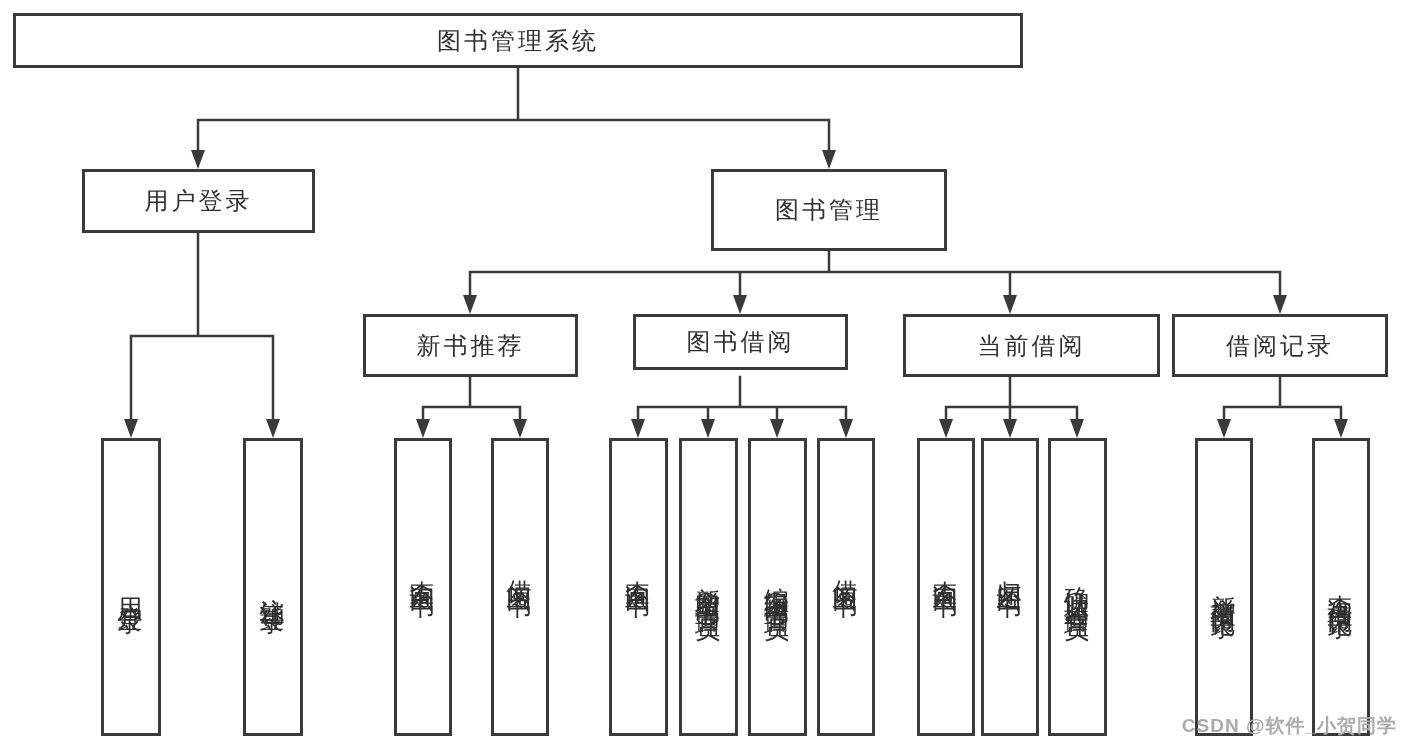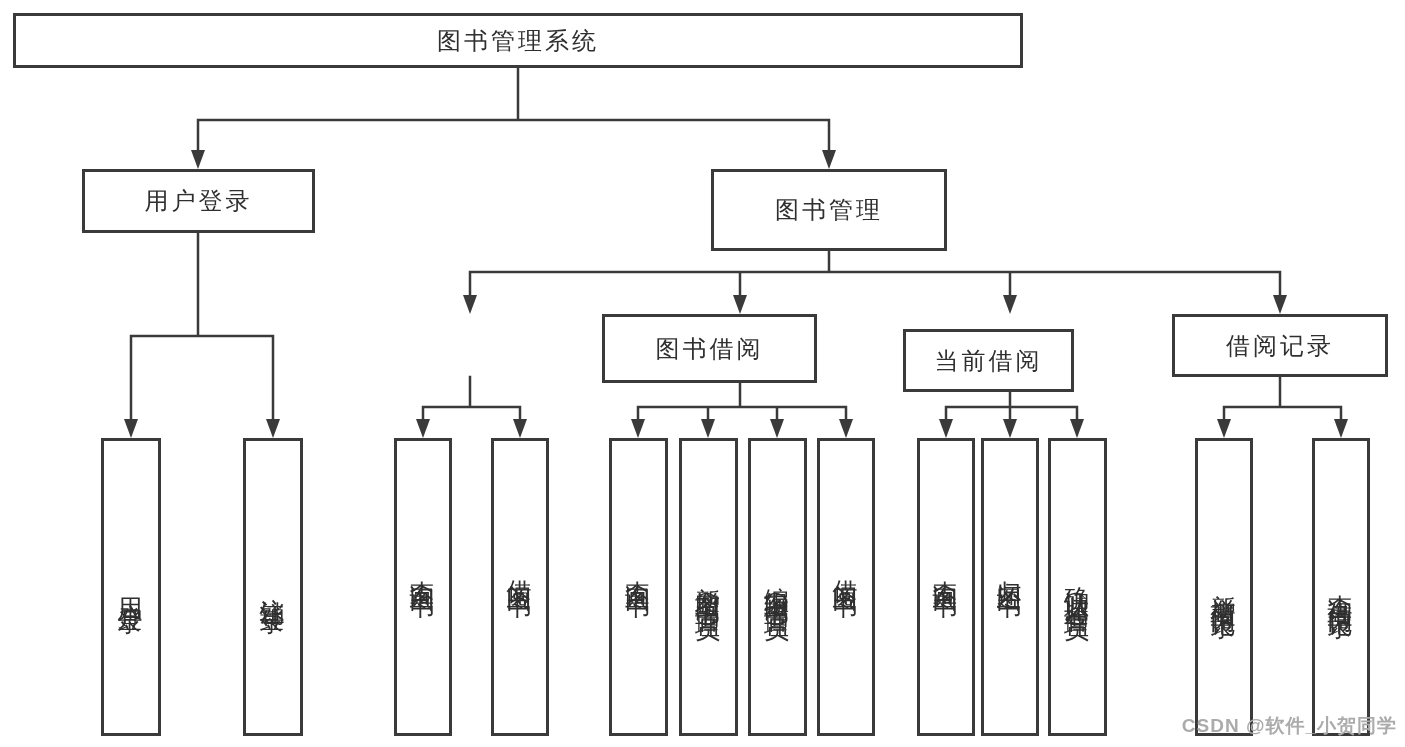--- a/index.html
+++ b/index.html
@@ -102,24 +102,27 @@
     <span class="label">图书管理系统</span>
   </div>
 
   <div class="node" style="left:82px; top:169px; width:233px; height:64px;">
     <span class="label">用户登录</span>
   </div>
   <div class="node" style="left:711px; top:169px; width:236px; height:82px;">
     <span class="label">图书管理</span>
   </div>
 
-  <div class="node" style="left:602px; top:314px; width:215px; height:69px;font-family:Liberation Serif, serif;">
+  <div class="node" style="left:363px; top:314px; width:215px; height:63px;">
+    <span class="label">新书推荐</span>
+  </div>
+  <div class="node" style="left:633px; top:314px; width:215px; height:56px;font-family:Liberation Serif, serif;">
     <span class="label">图书借阅</span>
   </div>
-  <div class="node" style="left:903px; top:314px; width:171px; height:63px;margin-top:15px;">
+  <div class="node" style="left:903px; top:314px; width:257px; height:63px;">
     <span class="label">当前借阅</span>
   </div>
   <div class="node" style="left:1172px; top:314px; width:216px; height:63px;">
     <span class="label">借阅记录</span>
   </div>
 
   <div class="node leaf" style="left:101px; top:438px; width:60px; height:298px;">
     <span class="label">用户登录</span>
   </div>
   <div class="node leaf" style="left:243px; top:438px; width:60px; height:298px;">

